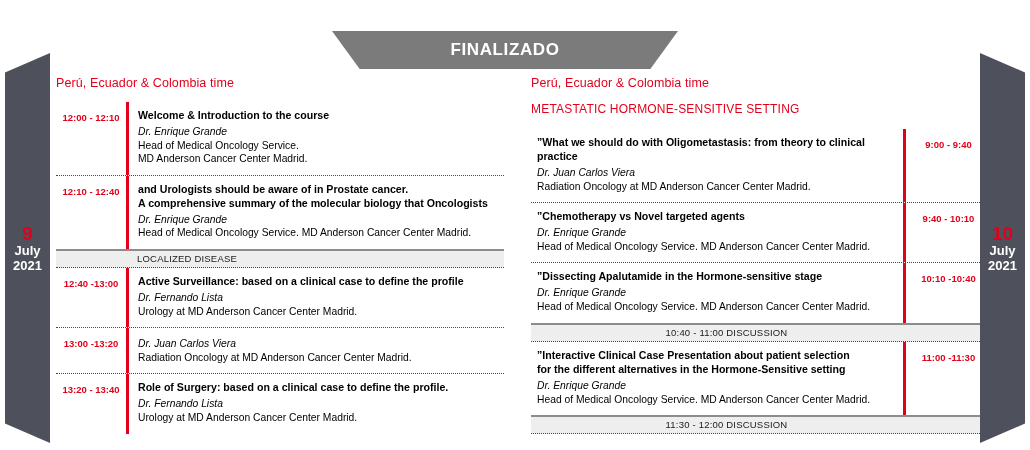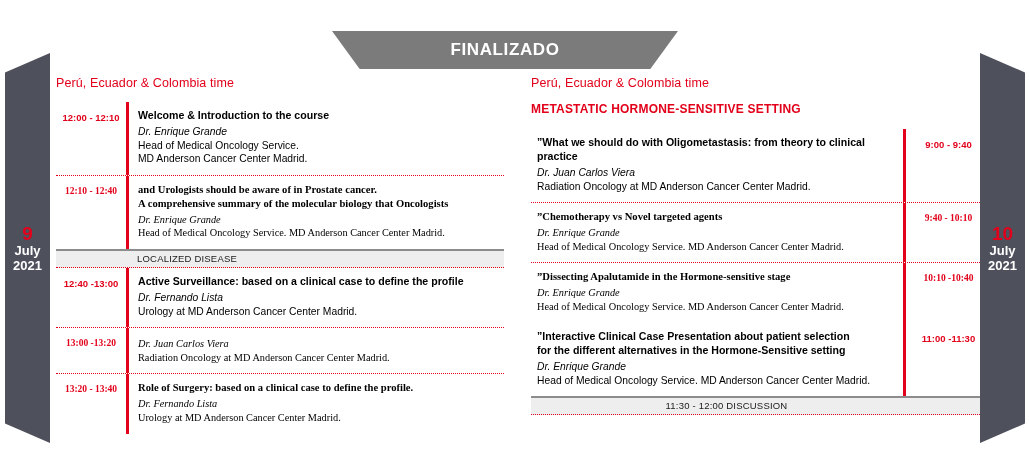--- a/index.html
+++ b/index.html
@@ -41,27 +41,27 @@
   
   .col { position: absolute; top: 76px; }
   .col-left  { left: 56px;  width: 448px; }
   .col-right { left: 531px; width: 449px; }
 
   .tz-head {
     color: #e2001a; font-size: 12.5px; font-weight: normal;
     margin-bottom: 12px; letter-spacing: 0.1px;
   }
   .section-title {
-    color: #e2001a; font-size: 12px; font-weight: bold;
+    color: #e2001a; font-size: 12px; font-weight: normal;
     letter-spacing: 0.2px; margin-bottom: 13px;
   }
 
   
   .row { display: flex; position: relative; }
-  .row.dotted-top { border-top: 1px dotted #e2001a; font-family: Liberation Serif, serif; }
+  .row.dotted-top { border-top: 1px dotted #e2001a; }
 
   
   .row-left .time {
     width: 70px; flex: none; color: #e2001a;
     font-size: 9.5px; font-weight: bold;
     padding-top: 10px; text-align: center;
   }
   .row-left .redbar {
     width: 3px; flex: none; background: #e2001a; align-self: stretch;
   }
@@ -214,20 +214,23 @@
     <div class="row row-right dotted-top">
       <div class="body">
         <div class="talk-title">”Dissecting Apalutamide in the Hormone-sensitive stage</div>
         <div class="speaker">Dr. Enrique Grande</div>
         <div class="affil">Head of Medical Oncology Service. MD Anderson Cancer Center Madrid.</div>
       </div>
       <div class="redbar"></div>
       <div class="time">10:10 -10:40</div>
     </div>
 
+    <div class="band band-right">
+      <span class="band-label">10:40  - 11:00  DISCUSSION</span>
+    </div>
 
     <div class="row row-right">
       <div class="body">
         <div class="talk-title">”Interactive Clinical Case Presentation about patient selection</div>
         <div class="talk-title">for the different alternatives in the Hormone-Sensitive setting</div>
         <div class="speaker">Dr. Enrique Grande</div>
         <div class="affil">Head of Medical Oncology Service. MD Anderson Cancer Center Madrid.</div>
       </div>
       <div class="redbar"></div>
       <div class="time">11:00 -11:30</div>

